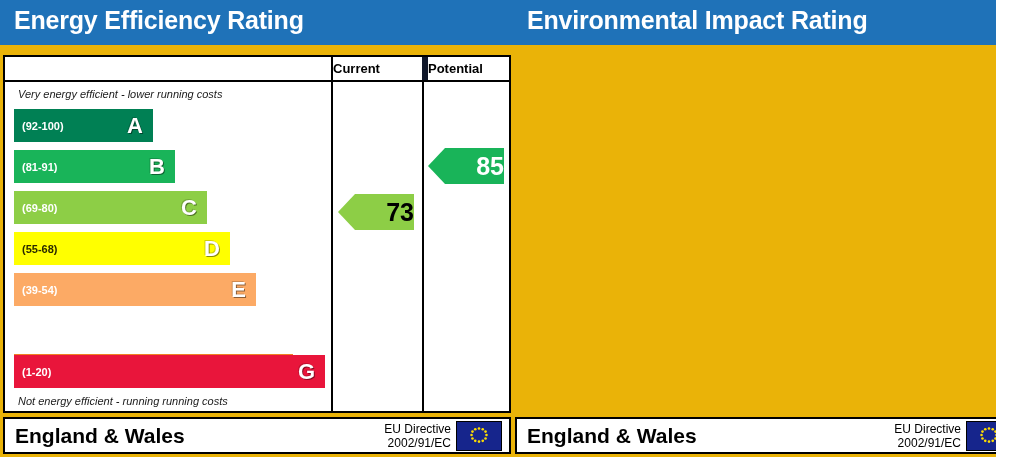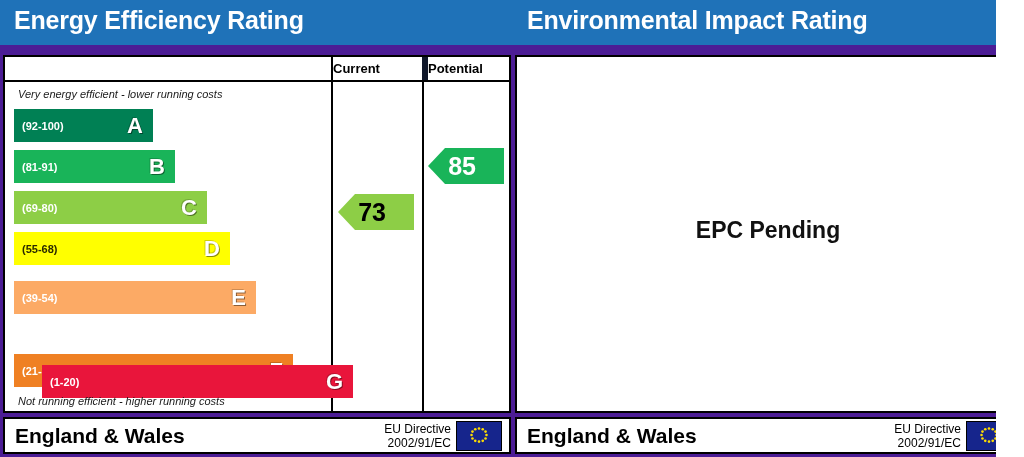--- a/index.html
+++ b/index.html
@@ -7,21 +7,21 @@
   html, body {
     margin: 0; padding: 0;
     background: #ffffff;
     font-family: "Liberation Sans", sans-serif;
   }
   #root {
     position: relative;
     width: 996px;
     height: 457px;
     overflow: hidden;
-    background: #4c1d95;
+    background: #eab308;
   }
 
   
   .title-bar {
     position: absolute;
     top: 0; left: 0;
     width: 1024px; height: 45px;
     background: #1f72b8;
   }
   .title-text {
@@ -107,21 +107,21 @@
   }
   .band-range.dark { color: #2a2a00; }
 
   
   .marker {
     position: absolute;
     height: 36px;
     display: flex;
     align-items: center;
     justify-content: flex-end;
-    padding-right: 28px;
+    padding-right: 0;
     clip-path: polygon(0% 50%, 17px 0%, 100% 0%, 100% 100%, 17px 100%);
     font-size: 25px;
     font-weight: bold;
   }
 
   
   .pending {
     position: absolute;
     left: 0; right: 0;
     top: 160px;
@@ -201,45 +201,42 @@
           <span class="band-letter">B</span>
         </div>
         <div class="band" style="top: 134px; width: 193px; background: rgb(141, 206, 70);">
           <span class="band-range">(69-80)</span>
           <span class="band-letter">C</span>
         </div>
         <div class="band" style="top: 175px; width: 216px; background: rgb(255, 255, 0);">
           <span class="band-range dark">(55-68)</span>
           <span class="band-letter">D</span>
         </div>
-        <div class="band" style="top: 216px; width: 242px; background: rgb(252, 170, 101); margin-top: 8px;">
+        <div class="band" style="top: 216px; width: 242px; background: rgb(252, 170, 101);">
           <span class="band-range">(39-54)</span>
           <span class="band-letter">E</span>
         </div>
         <div class="band" style="top: 257px; width: 279px; background: rgb(239, 128, 35); margin-top: 40px;">
           <span class="band-range">(21-38)</span>
           <span class="band-letter">F</span>
         </div>
-        <div class="band" style="top: 308px; width: 311px; background: rgb(233, 21, 59); margin-left: 28px;">
+        <div class="band" style="top: 298px; width: 311px; background: rgb(233, 21, 59);">
           <span class="band-range">(1-20)</span>
           <span class="band-letter">G</span>
         </div>
       </div>
 
-    <div class="note note-bottom">Not running efficient - higher running costs</div>
+    <div class="note note-bottom">Not energy efficient - running running costs</div>
 
     <div id="markers-host">
         <div class="marker" style="top: 137px; left: 333px; width: 76px; background: rgb(141, 206, 70); color: rgb(0, 0, 0);">73</div>
         <div class="marker" style="top: 91px; left: 423px; width: 76px; background: rgb(25, 180, 89); color: rgb(255, 255, 255);">85</div>
       </div>
   </div>
 
-  <div class="panel panel-right">
-    <div class="pending">EPC Pending</div>
-  </div>
 
   <div class="footer footer-left">
     <div class="footer-region">England &amp; Wales</div>
     <div class="footer-directive">
       <div>EU Directive</div>
       <div>2002/91/EC</div>
     </div>
     <div class="eu-flag">
       <svg viewBox="0 0 46 30" width="100%" height="100%" aria-hidden="true">
         <g fill="#ffde00">

